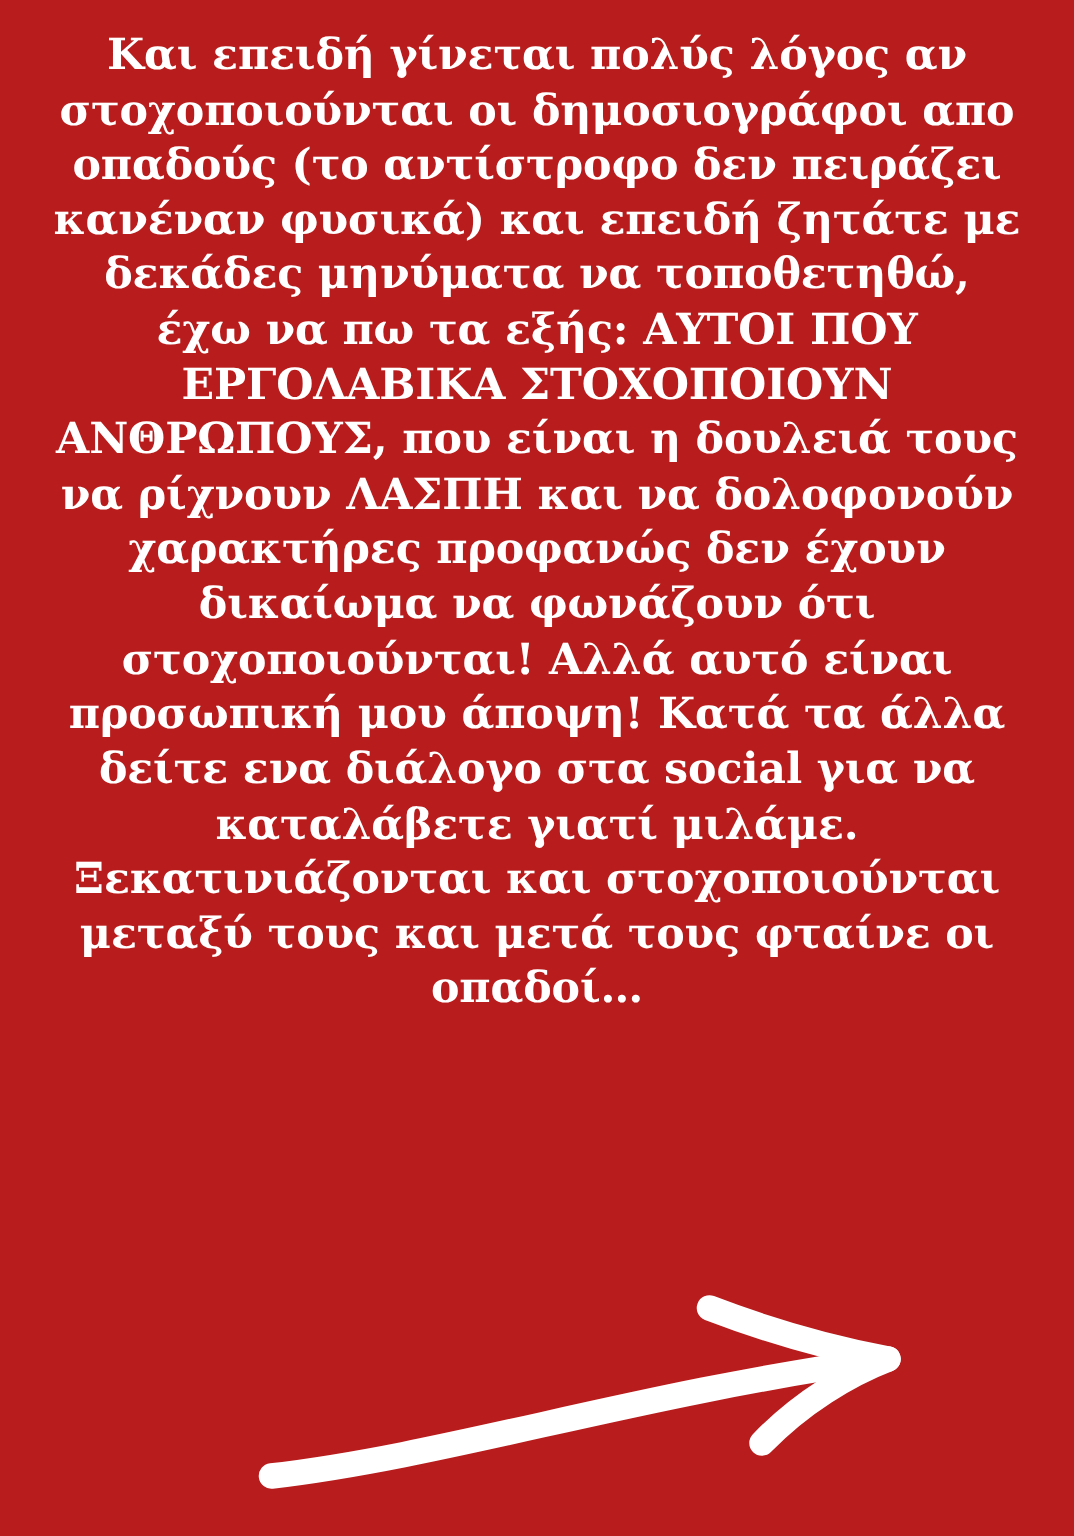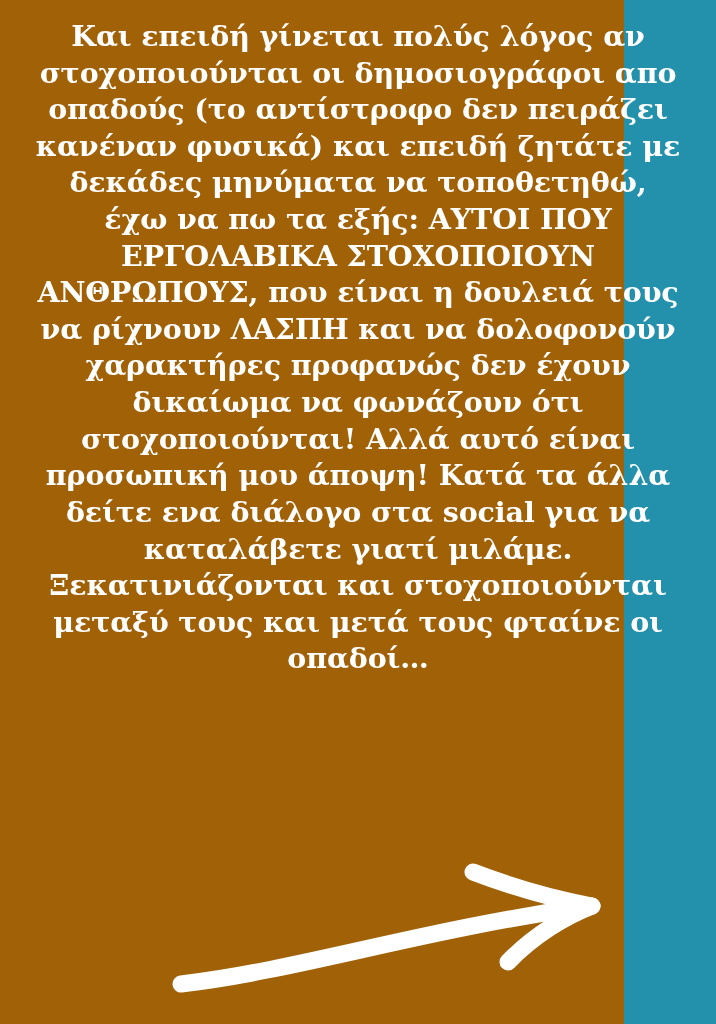--- a/index.html
+++ b/index.html
@@ -8,23 +8,23 @@
     background: #2391ab;
   }
   body {
     width: 716px;
     height: 1024px;
     overflow: hidden;
     font-family: "DejaVu Sans", sans-serif;
   }
   .story-canvas {
     position: relative;
-    width: 624px;
+    width: 716px;
     height: 1024px;
-    background: #a16207;
+    background: #b91c1c;
     box-sizing: border-box;
   }
   .text-block {
     position: absolute;
     top: 18px;
     left: 34px;
     width: 648px;
     text-align: center;
     color: #ffffff;
     font-family: "DejaVu Serif", serif;

